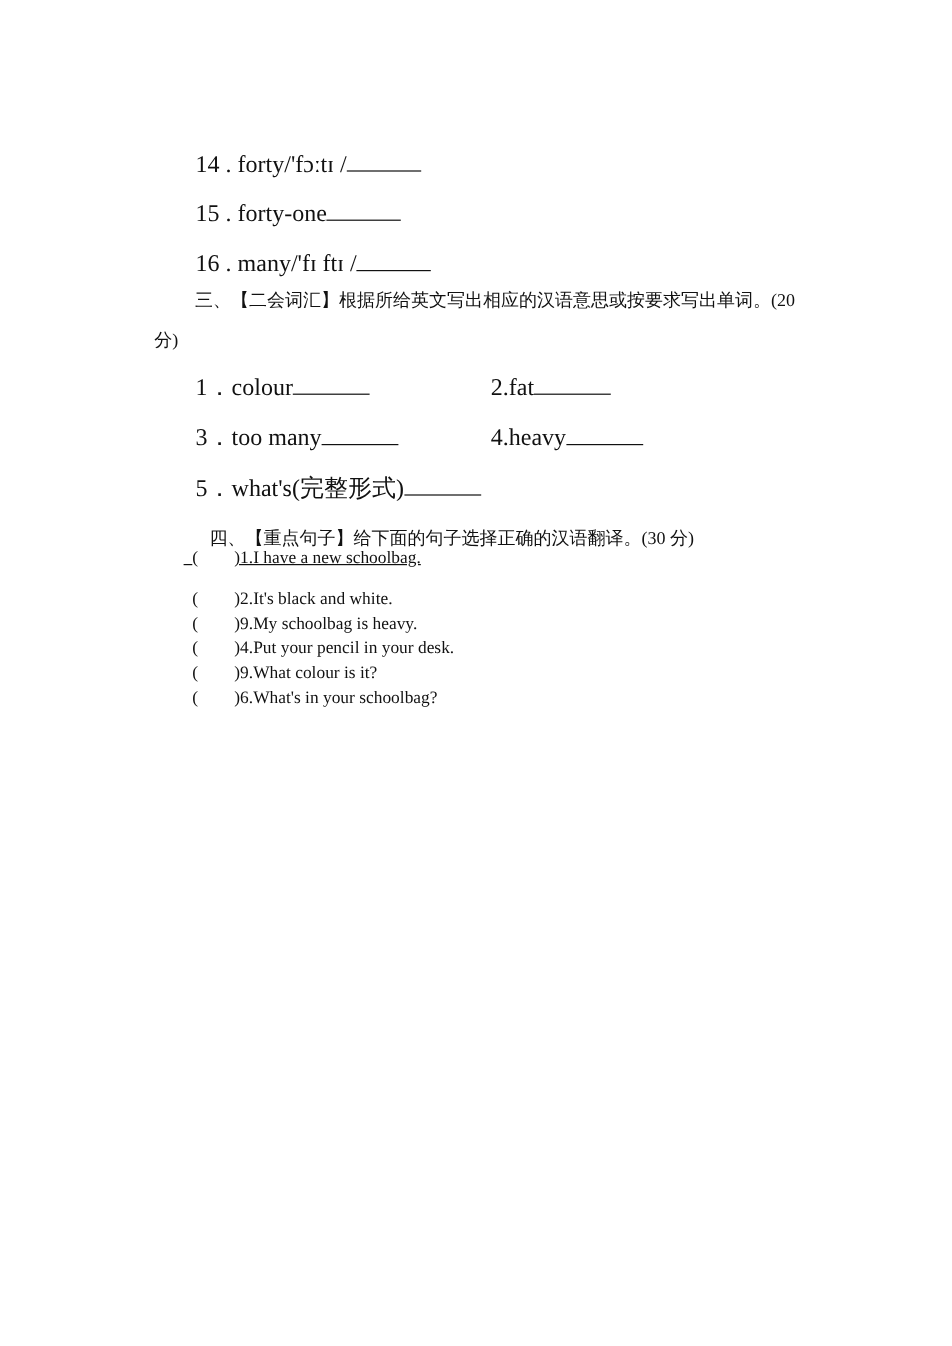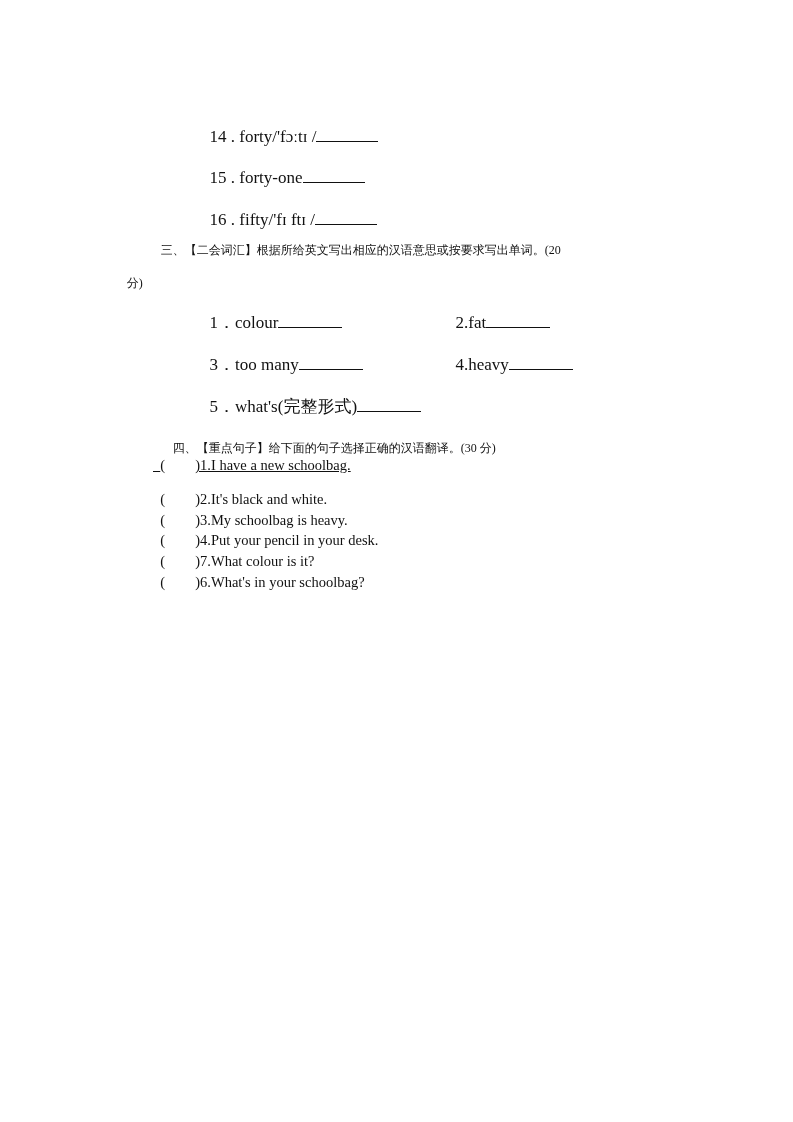--- a/index.html
+++ b/index.html
@@ -10,34 +10,33 @@
     body {
       width: 793px;
       height: 1122px;
       position: relative;
       overflow: hidden;
       font-family: "Liberation Serif", "DejaVu Serif", serif;
       color: #111111;
     }
     .line {
       position: absolute;
-      font-size: 17px;
+      font-size: 20px;
       line-height: 18px;
       white-space: pre;
-      margin-left: 48px;
     }
     .blank {
       display: inline-block;
       border-bottom: 1px solid #111;
       height: 13px;
       vertical-align: baseline;
     }
     .heading {
       position: absolute;
-      font-size: 12px;
+      font-size: 15px;
       line-height: 18px;
       white-space: pre;
       font-family: "DejaVu Sans", "Liberation Sans", sans-serif;
     }
     .heading .en {
       font-family: "Liberation Serif", serif;
     }
     .cjk {
       font-family: "DejaVu Sans", sans-serif;
     }
@@ -58,21 +57,21 @@
 
 <div class="line" style="left:153px; top:110px;">
   <span>14</span><span> . </span><span>forty/'fɔːtɪ /</span><span class="blank" style="width:62px;"></span>
 </div>
 
 <div class="line" style="left:153px; top:151px;">
   <span>15</span><span> . </span><span>forty-one</span><span class="blank" style="width:62px;"></span>
 </div>
 
 <div class="line" style="left:153px; top:193px;">
-  <span>16</span><span> . </span><span>fifty/'fɪ ftɪ /</span><span class="blank" style="width:62px;"></span>
+  <span>16</span><span> . </span><span>many/'fɪ ftɪ /</span><span class="blank" style="width:62px;"></span>
 </div>
 
 <div class="heading" style="left:153px; top:223px;">
   <span class="cjk">三、【二会词汇】根据所给英文写出相应的汉语意思或按要求写出单词。</span><span class="en">(20</span>
 </div>
 <div class="heading" style="left:119px; top:256px;">
   <span class="cjk">分</span><span class="en">)</span>
 </div>
 
 <div class="line" style="left:153px; top:296px;">
@@ -97,23 +96,23 @@
   <span class="cjk">四、【重点句子】给下面的句子选择正确的汉语翻译。</span><span class="en">(30 </span><span class="cjk">分</span><span class="en">)</span>
 </div>
 
 <div class="choice" style="top:440px;text-decoration:underline;">
   <span class="paren-open">(</span><span>)1.I have a new schoolbag.</span>
 </div>
 <div class="choice" style="top:474px;">
   <span class="paren-open">(</span><span>)2.It's black and white.</span>
 </div>
 <div class="choice" style="top:495px;">
-  <span class="paren-open">(</span><span>)3.My schoolbag is heavy.</span>
+  <span class="paren-open">(</span><span>)9.My schoolbag is heavy.</span>
 </div>
 <div class="choice" style="top:515px;">
   <span class="paren-open">(</span><span>)4.Put your pencil in your desk.</span>
 </div>
 <div class="choice" style="top:536px;">
-  <span class="paren-open">(</span><span>)7.What colour is it?</span>
+  <span class="paren-open">(</span><span>)9.What colour is it?</span>
 </div>
 <div class="choice" style="top:557px;">
   <span class="paren-open">(</span><span>)6.What's in your schoolbag?</span>
 </div>
 
 </body></html>

